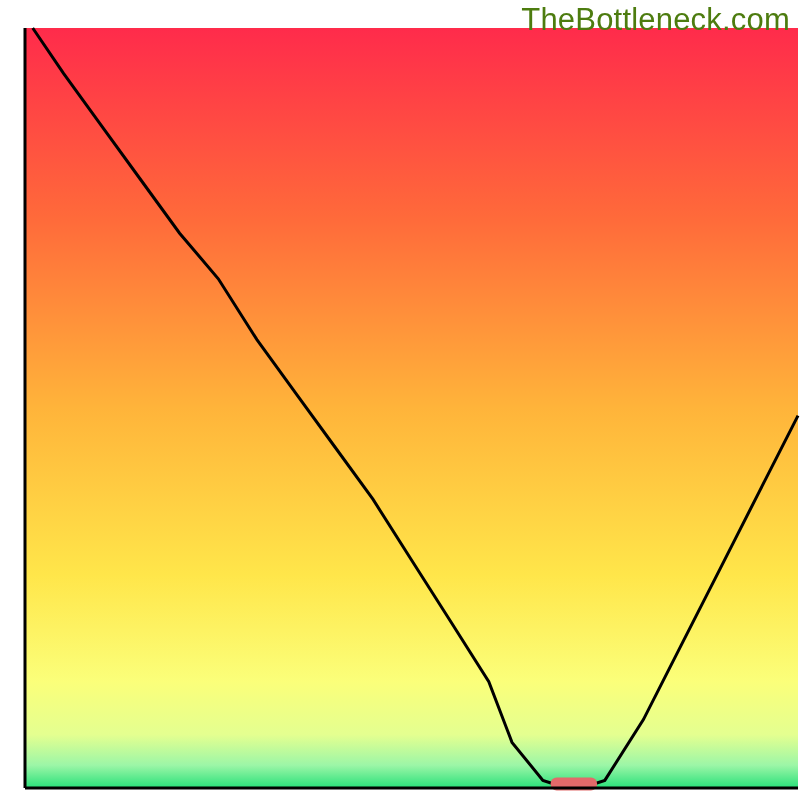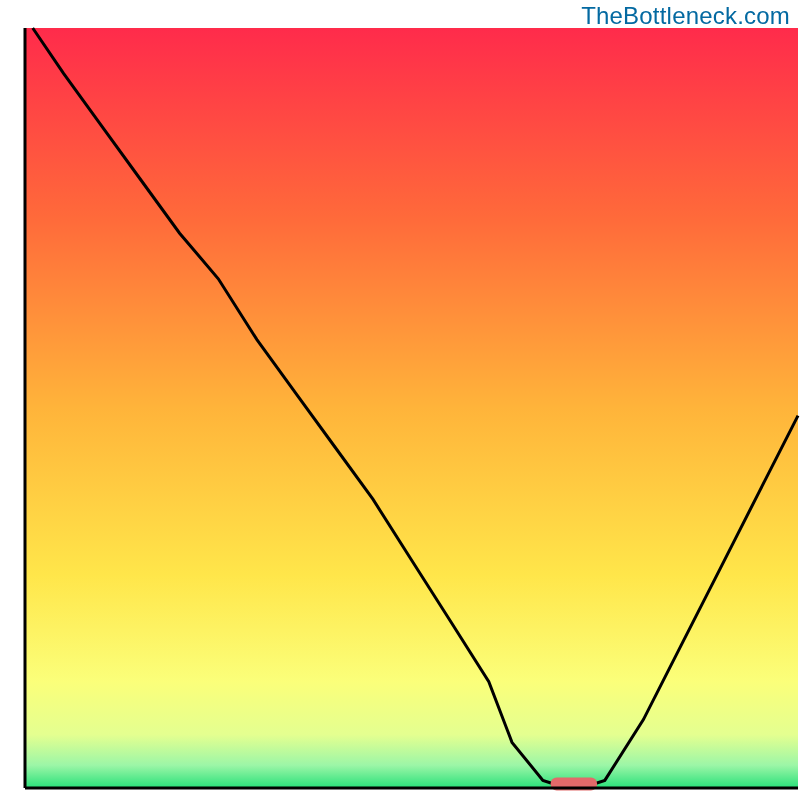--- a/index.html
+++ b/index.html
@@ -12,22 +12,22 @@
   }
   .chart-wrap {
     position: relative;
     width: 800px;
     height: 800px;
   }
   .watermark {
     position: absolute;
     top: 2px;
     right: 10px;
-    color: #0369a1;
-    font-size: 24px;
+    color: #4d7c0f;
+    font-size: 31px;
     font-weight: 400;
     letter-spacing: 0.2px;
   }
   svg {
     display: block;
   }
 </style>
 </head>
 <body>
 

